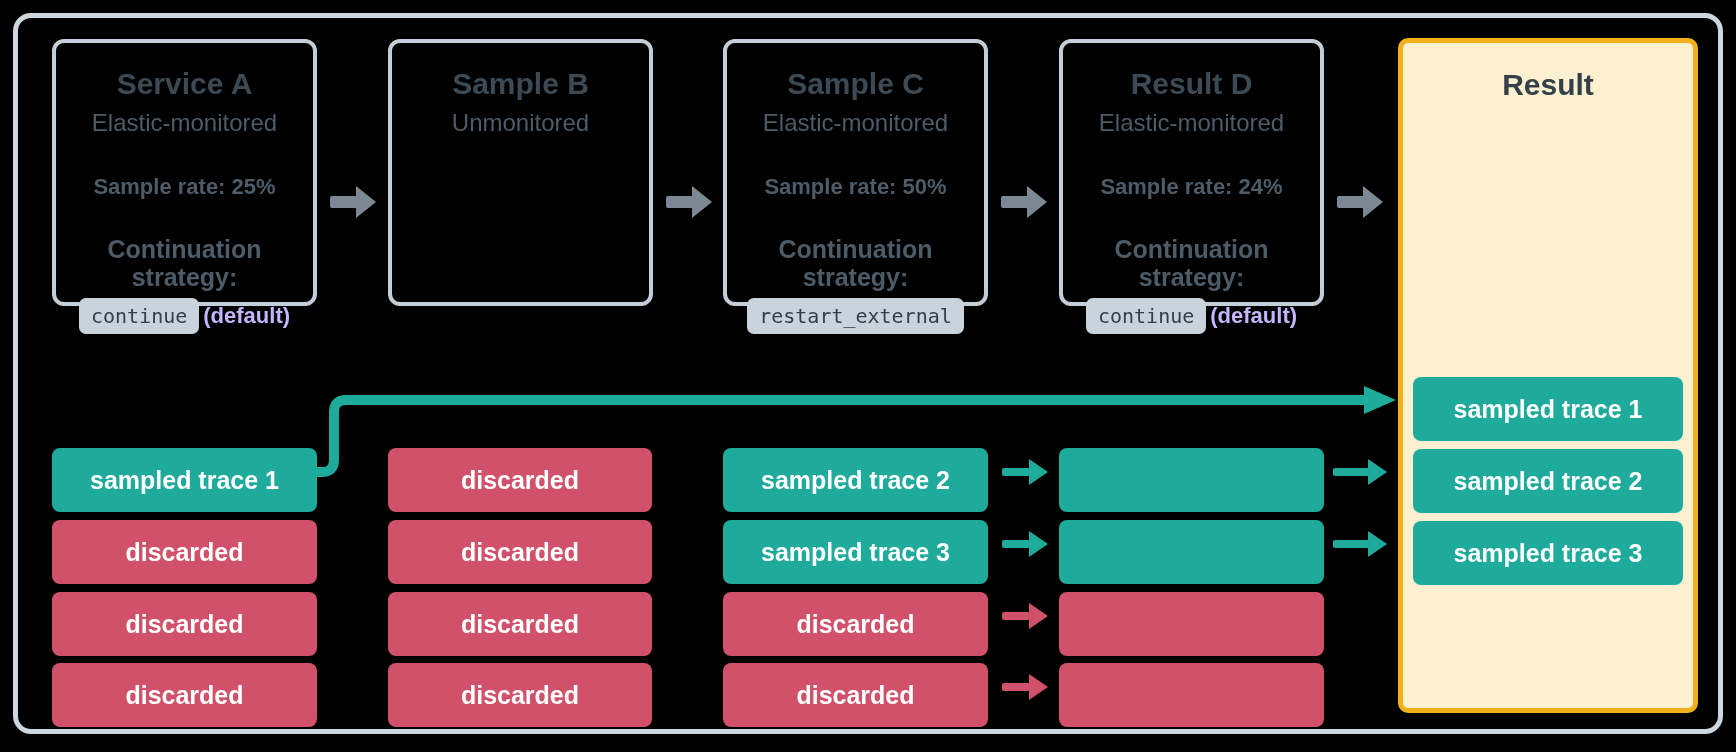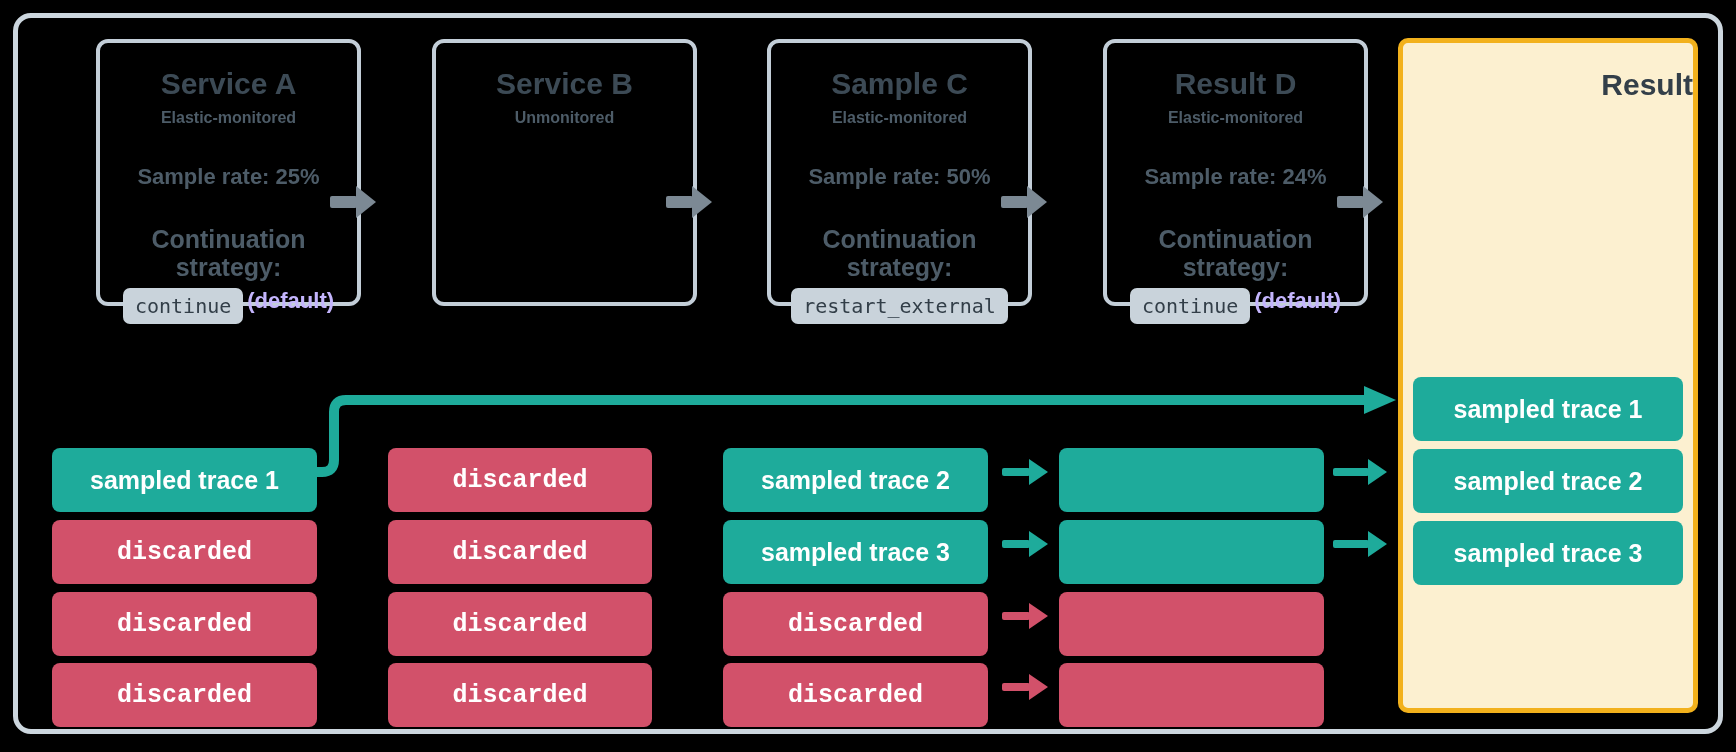--- a/index.html
+++ b/index.html
@@ -7,47 +7,47 @@
     position:relative;width:1736px;height:752px;background:#000000;
     font-family:"Liberation Sans",sans-serif;overflow:hidden;
   }
   .frame{
     position:absolute;left:13px;top:13px;width:1710px;height:721px;
     border:5px solid #ccd6de;border-radius:18px;box-sizing:border-box;
   }
   
   .svc{
     position:absolute;top:39px;width:265px;height:267px;box-sizing:border-box;
-    border:4px solid #c3ced8;border-radius:12px;text-align:center;color:#4d5c68;margin-left:44px;
+    border:4px solid #c3ced8;border-radius:12px;text-align:center;color:#4d5c68;
   }
   .svc.a{left:52px}.svc.b{left:388px}.svc.c{left:723px}.svc.d{left:1059px}
   .svc-title{margin-top:24px;font-size:30px;font-weight:bold;color:#3c4a55;line-height:34px;}
-  .svc-sub{margin-top:8px;font-size:16px;font-weight:bold;}
+  .svc-sub{margin-top:8px;font-size:24px;font-weight:normal;}
   .svc-rate{margin-top:37px;font-size:22px;font-weight:bold;}
   .svc-strat{margin-top:35px;font-size:25px;font-weight:bold;line-height:28px;}
-  .svc-code-row{margin-top:7px;display:flex;justify-content:center;gap:4px;}
+  .svc-code-row{margin-top:7px;display:flex;justify-content:center;align-items:center;gap:4px;}
   .code{
     background:#c9d3db;color:#323e48;font-family:"DejaVu Sans Mono",monospace;
     font-size:20px;padding:6px 12px;border-radius:7px;white-space:nowrap;
   }
   .suffix{font-size:22px;font-weight:bold;color:#c4b5fd;}
   
   .result{
     position:absolute;left:1398px;top:38px;width:300px;height:675px;box-sizing:border-box;
     background:#fcf0d0;border:5px solid #f2b11c;border-radius:10px;
   }
-  .result-title{margin-top:25px;text-align:right;font-size:30px;font-weight:bold;color:#333f49;}
+  .result-title{margin-top:25px;text-align:center;font-size:30px;font-weight:bold;color:#333f49;}
   
   .badge{
     position:absolute;height:64px;border-radius:8px;box-sizing:border-box;
     display:flex;align-items:center;justify-content:center;
     color:#ffffff;font-size:25px;font-weight:bold;
   }
   .badge.sampled{background:#1eab9b;}
-  .badge.discarded{background:#d2516a;font-family:Liberation Mono, monospace;}
+  .badge.discarded{background:#d2516a;}
   .col-a{left:52px;width:265px}.col-b{left:388px;width:264px}
   .col-c{left:723px;width:265px}.col-d{left:1059px;width:265px}
   .col-r{left:1413px;width:270px}
   .row1{top:448px}.row2{top:520px}.row3{top:592px}.row4{top:663px}
   .rrow1{top:377px}.rrow2{top:449px}.rrow3{top:521px}
   
   .arr{position:absolute;}
   .fill-gray{fill:#7c8994}.fill-teal{fill:#1eab9b}.fill-red{fill:#d2516a}
   .overlay{position:absolute;left:0;top:0;pointer-events:none;}
 </style>
@@ -66,21 +66,21 @@
       <div>Continuation</div>
       <div>strategy:</div>
     </div>
     <div class="svc-code-row">
       <span class="code">continue</span>
       <span class="suffix">(default)</span>
     </div>
   </div>
 
   <div class="svc b">
-    <div class="svc-title">Service B</div>
+    <div class="svc-title">Sample B</div>
     <div class="svc-sub">Unmonitored</div>
   </div>
 
   <div class="svc c">
     <div class="svc-title">Sample C</div>
     <div class="svc-sub">Elastic-monitored</div>
     <div class="svc-rate">Sample rate: 50%</div>
     <div class="svc-strat">
       <div>Continuation</div>
       <div>strategy:</div>

